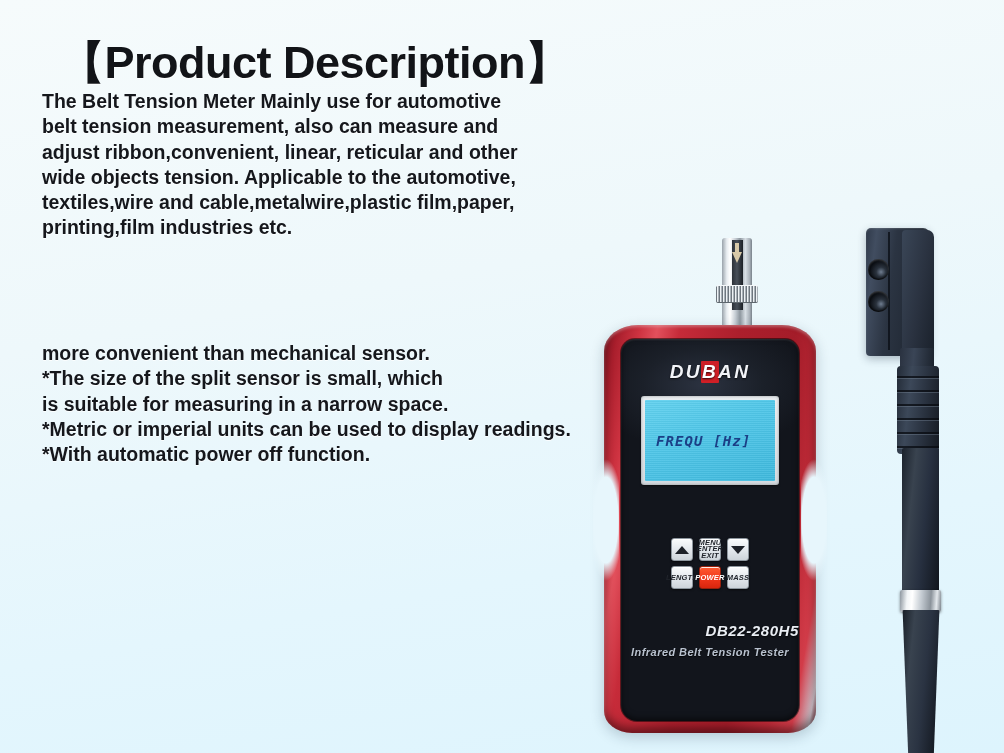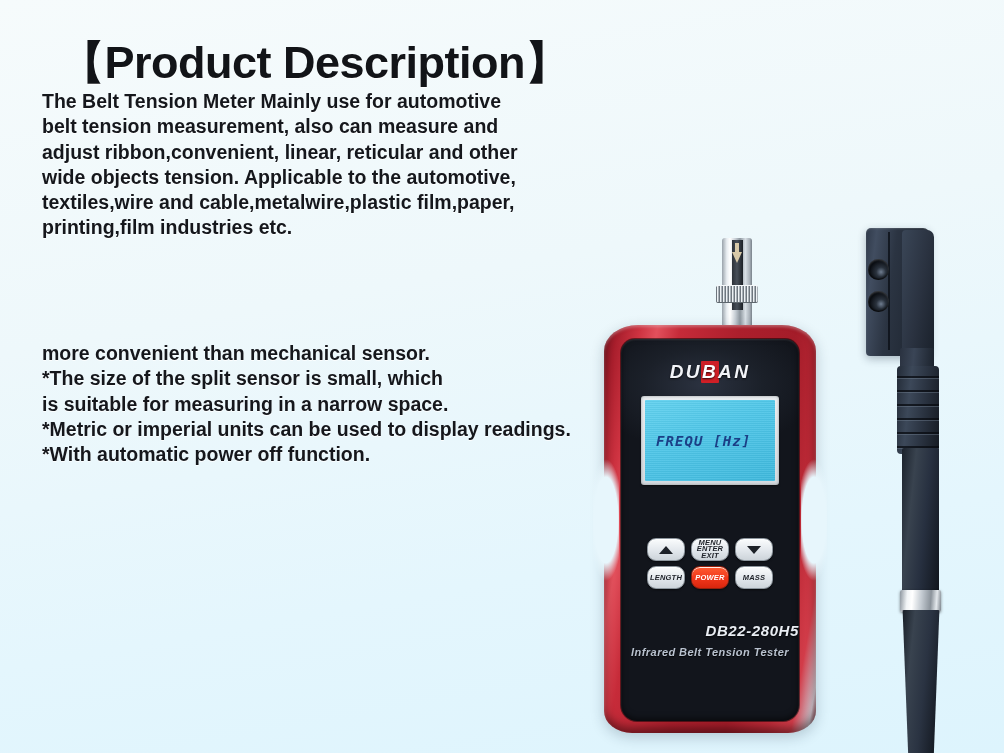--- a/index.html
+++ b/index.html
@@ -180,23 +180,23 @@
     display: flex;
     flex-direction: column;
     align-items: center;
     gap: 5px;
   }
   .key-row {
     display: flex;
     gap: 6px;
   }
   .key {
-    width: 38px;
+    width: 22px;
     height: 23px;
-    border-radius: 9px;
+    border-radius: 3px;
     background: linear-gradient(180deg, #fafcfd 0%, #e2e7ec 55%, #cdd4da 100%);
     border: 1px solid #8d969e;
     box-shadow: 0 1px 2px rgba(0,0,0,0.55), inset 0 1px 0 rgba(255,255,255,0.9);
     display: flex;
     align-items: center;
     justify-content: center;
     font-size: 7.5px;
     font-weight: 700;
     color: #20242b;
     letter-spacing: 0.2px;

